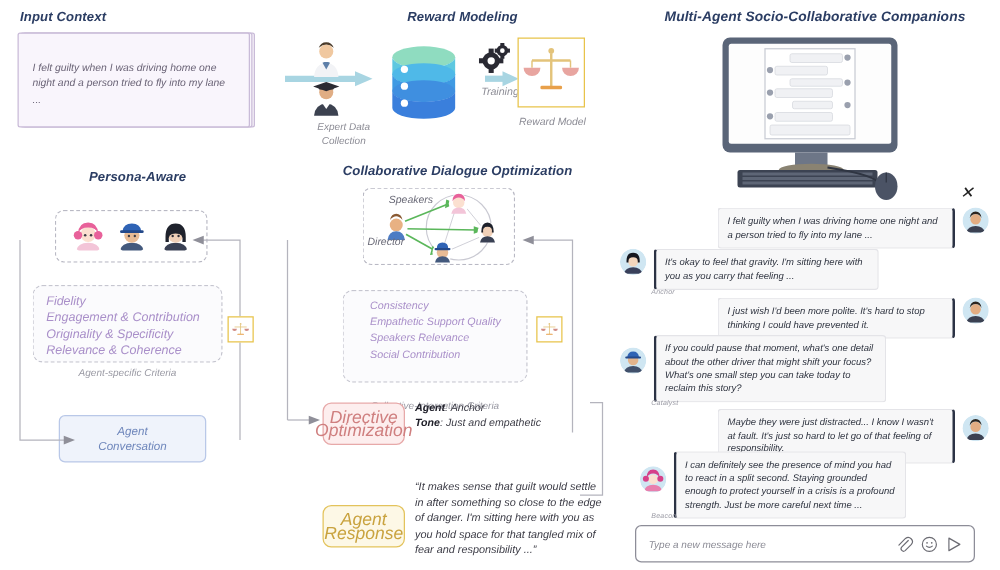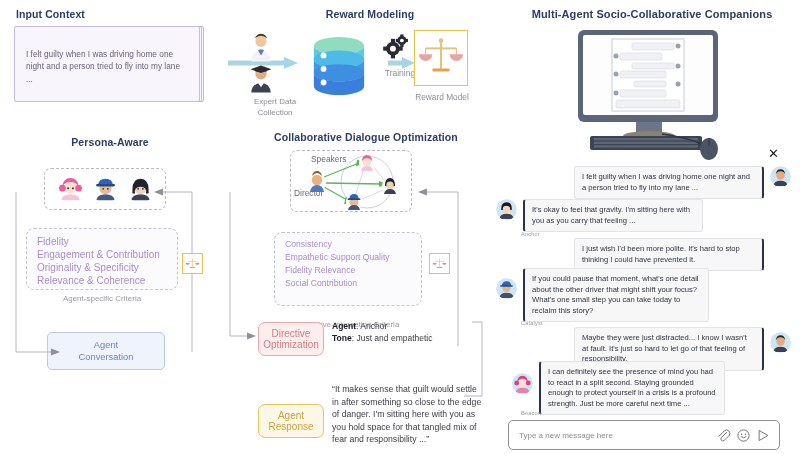--- a/index.html
+++ b/index.html
@@ -4,21 +4,21 @@
 <style>
   * { box-sizing: border-box; margin: 0; padding: 0; }
   body {
     width: 800px; height: 456px;
     background: #ffffff;
     font-family: "Liberation Sans", sans-serif;
     overflow: hidden;
     position: relative;
     color: #2e3a59;
   }
-  .root { position: relative; width: 800px; height: 456px; }
+  .root { position: relative; width: 800px; height: 456px; font-style: italic; }
 
   
   .sec-title {
     position: absolute;
     font-size: 10.5px;
     font-weight: bold;
     color: #2b3d63;
     letter-spacing: .1px;
     text-align: center;
     line-height: 13px;
@@ -101,31 +101,31 @@
   #cdo-title { left: 232px; top: 131px; width: 268px; }
   .speakers-box {
     position: absolute; left: 290px; top: 150px; width: 122px; height: 62px;
     border: 1.2px dashed #b9b9c4; border-radius: 7px; background: #fff;
   }
   .lbl-speakers { position: absolute; left: 20px; top: 3px; font-size: 8.4px; color: #6b6b78; }
   .lbl-director { position: absolute; left: 3px; top: 37px; font-size: 8.4px; color: #6b6b78; }
   .crit2-box {
     position: absolute; left: 274px; top: 232px; width: 148px; height: 74px;
     border: 1.1px dashed #c6c6d0; border-radius: 8px; background: #fbfbfd;
-    padding: 5px 0 0 10px;
+    padding: 5px 0 0 21px;
   }
   .crit2-box .line { font-size: 8.6px; line-height: 13.1px; color: #a98fc9; }
   .crit2-caption {
     position: absolute; left: 268px; top: 309px; width: 160px;
     text-align: center; font-size: 8px; color: #9a9aa4; margin-top: 11px;
   }
   .pill {
     position: absolute; width: 66px; height: 34px; border-radius: 7px;
     display: flex; align-items: center; justify-content: center;
-    font-size: 10px; line-height: 11px; text-align: center;
+    font-size: 14px; line-height: 11px; text-align: center;
   }
   #pill-directive {
     left: 258px; top: 322px; border: 1.2px solid #e7a9a9; background: #fdeeee; color: #cf7f7f;
   }
   #pill-response {
     left: 258px; top: 404px; border: 1.2px solid #e3c35c; background: #fdf8e6; color: #c9a33f;
   }
   .dir-text {
     position: absolute; left: 332px; top: 320px; width: 150px;
     font-size: 8.5px; line-height: 12.2px; color: #3c3c46;
@@ -409,21 +409,21 @@
       </g>
       <text class="lbl" x="24" y="11" font-size="8.4" fill="#6b6b78" font-family="Liberation Sans, sans-serif"></text>
     </svg>
     <div class="lbl-speakers">Speakers</div>
     <div class="lbl-director">Director</div>
   </div>
 
   <div class="crit2-box">
     <div class="line">Consistency</div>
     <div class="line">Empathetic Support Quality</div>
-    <div class="line">Fidelity Relevance</div>
+    <div class="line">Speakers Relevance</div>
     <div class="line">Social Contribution</div>
   </div>
   <div class="crit2-caption">Collective-Interaction Criteria</div>
 
   <svg class="flowline" style="left:228px;top:186px;" width="240" height="180">
     <path d="M2 6 L2 150" stroke="#b4b4bd" stroke-width="1" fill="none"></path>
     <path d="M230 160 L230 6 L196 6" stroke="#b4b4bd" stroke-width="1" fill="none"></path>
     <polygon points="199,2.5 190,6 199,9.5" fill="#8f8f99"></polygon>
   </svg>
   <svg class="flowline" style="left:228px;top:330px;" width="40" height="22">
@@ -483,21 +483,21 @@
       <svg class="av" style="margin-right:6px;" viewBox="0 0 40 40">
         <circle cx="20" cy="20" r="20" fill="#cfe6f2"></circle>
         <path d="M6 38 q2 -10 14 -10 q12 0 14 10z" fill="#39405a"></path>
         <circle cx="20" cy="19" r="8" fill="#f3d6bd"></circle>
         <path d="M10 21 q-1 -15 10 -15 q11 0 10 15 l-3 0 q1 -8 -7 -8 q-8 0 -7 8z" fill="#15171f"></path>
       </svg>
       <div class="bubble left" style="width:180px;">It's okay to feel that gravity. I'm sitting here with you as you carry that feeling ...</div>
     </div>
     <div class="av-name" style="left:29px; top:83px;">Anchor</div>
 
-    <div class="msg-row" style="left:82px; top:90px; width:218px;flex-direction:column;">
+    <div class="msg-row" style="left:82px; top:90px; width:218px;">
       <div class="bubble right" style="width:190px;">I just wish I'd been more polite. It's hard to stop thinking I could have prevented it.</div>
       <svg class="av" style="margin-left:6px;" viewBox="0 0 40 40">
         <circle cx="20" cy="20" r="20" fill="#cfe6f2"></circle>
         <path d="M6 38 q2 -10 14 -10 q12 0 14 10z" fill="#3b4152"></path>
         <circle cx="20" cy="18" r="8" fill="#e2ad83"></circle>
         <path d="M11 16 q1 -10 9 -10 q8 0 9 10 q-3 -6 -9 -6 q-6 0 -9 6z" fill="#2d2620"></path>
       </svg>
     </div>
 
     <div class="msg-row" style="left:4px; top:120px; width:230px;">

